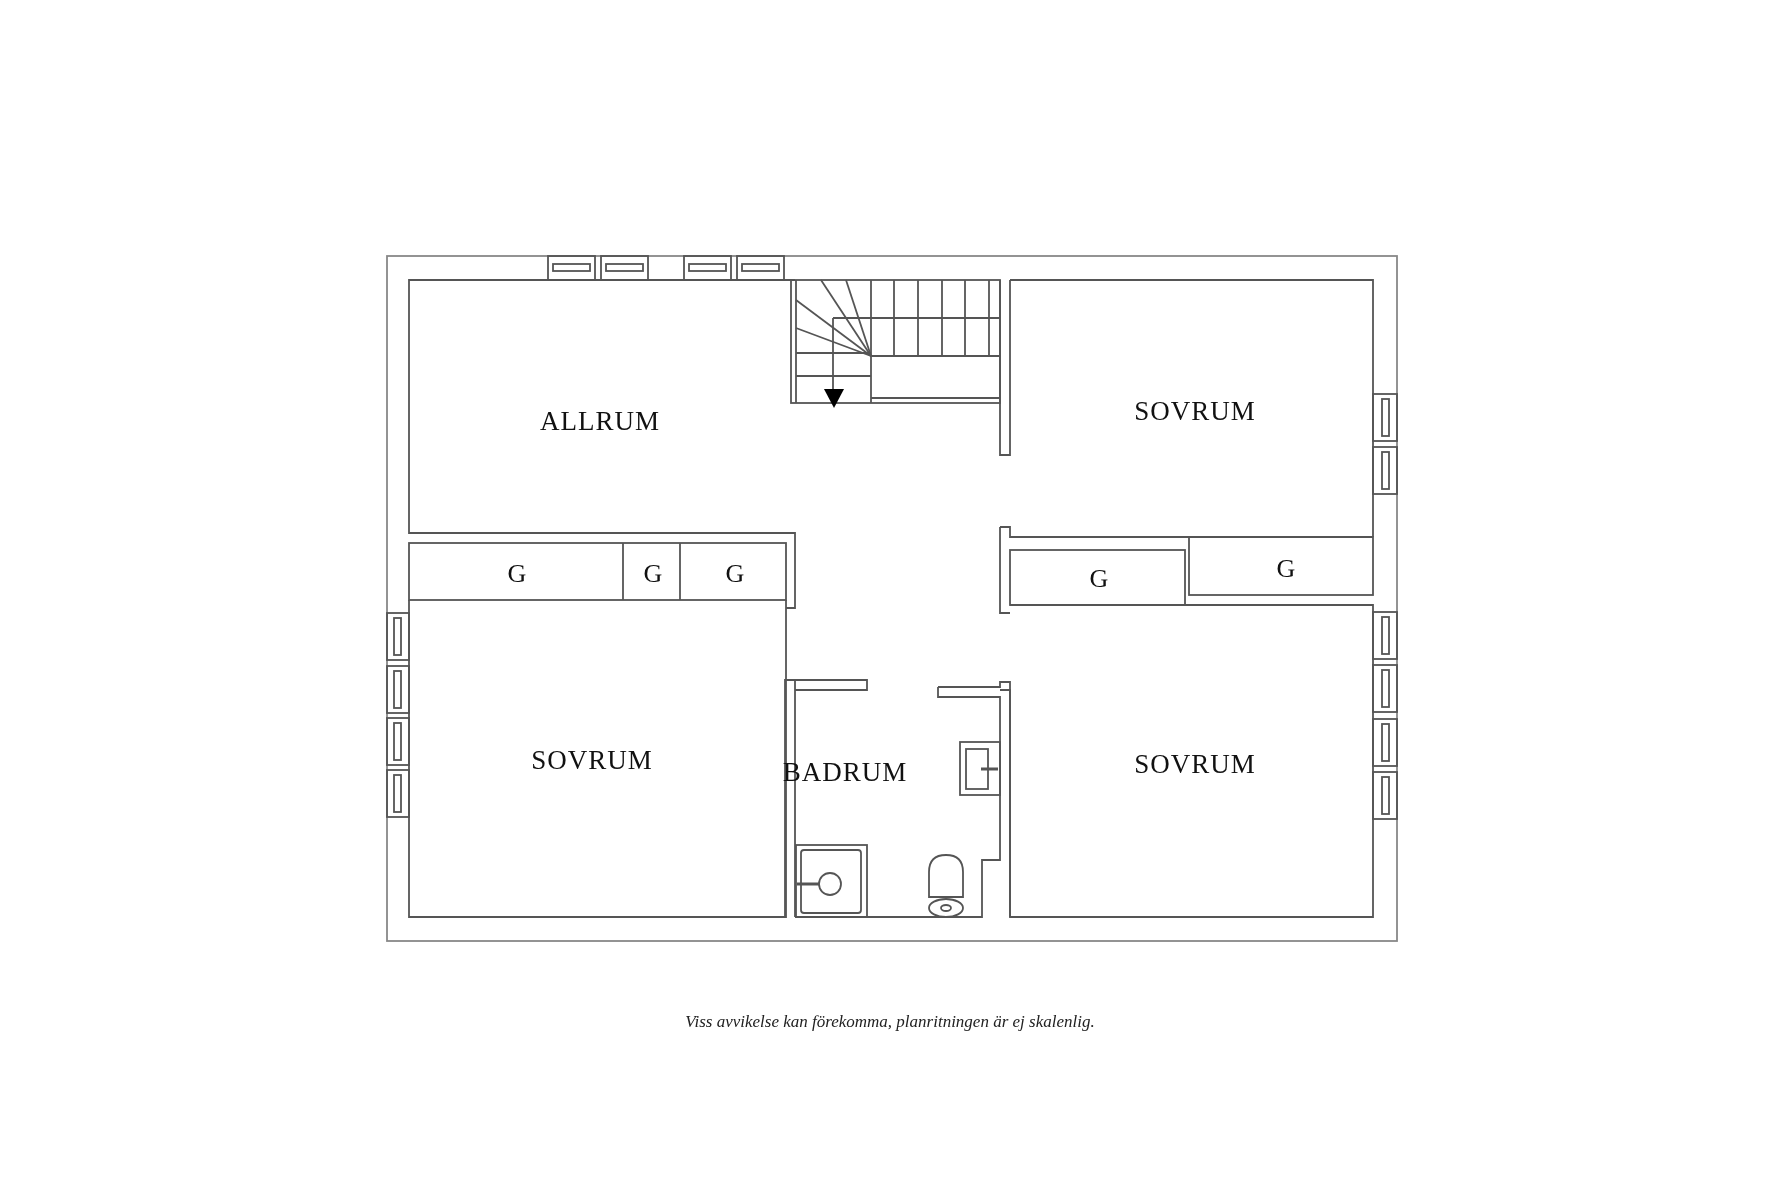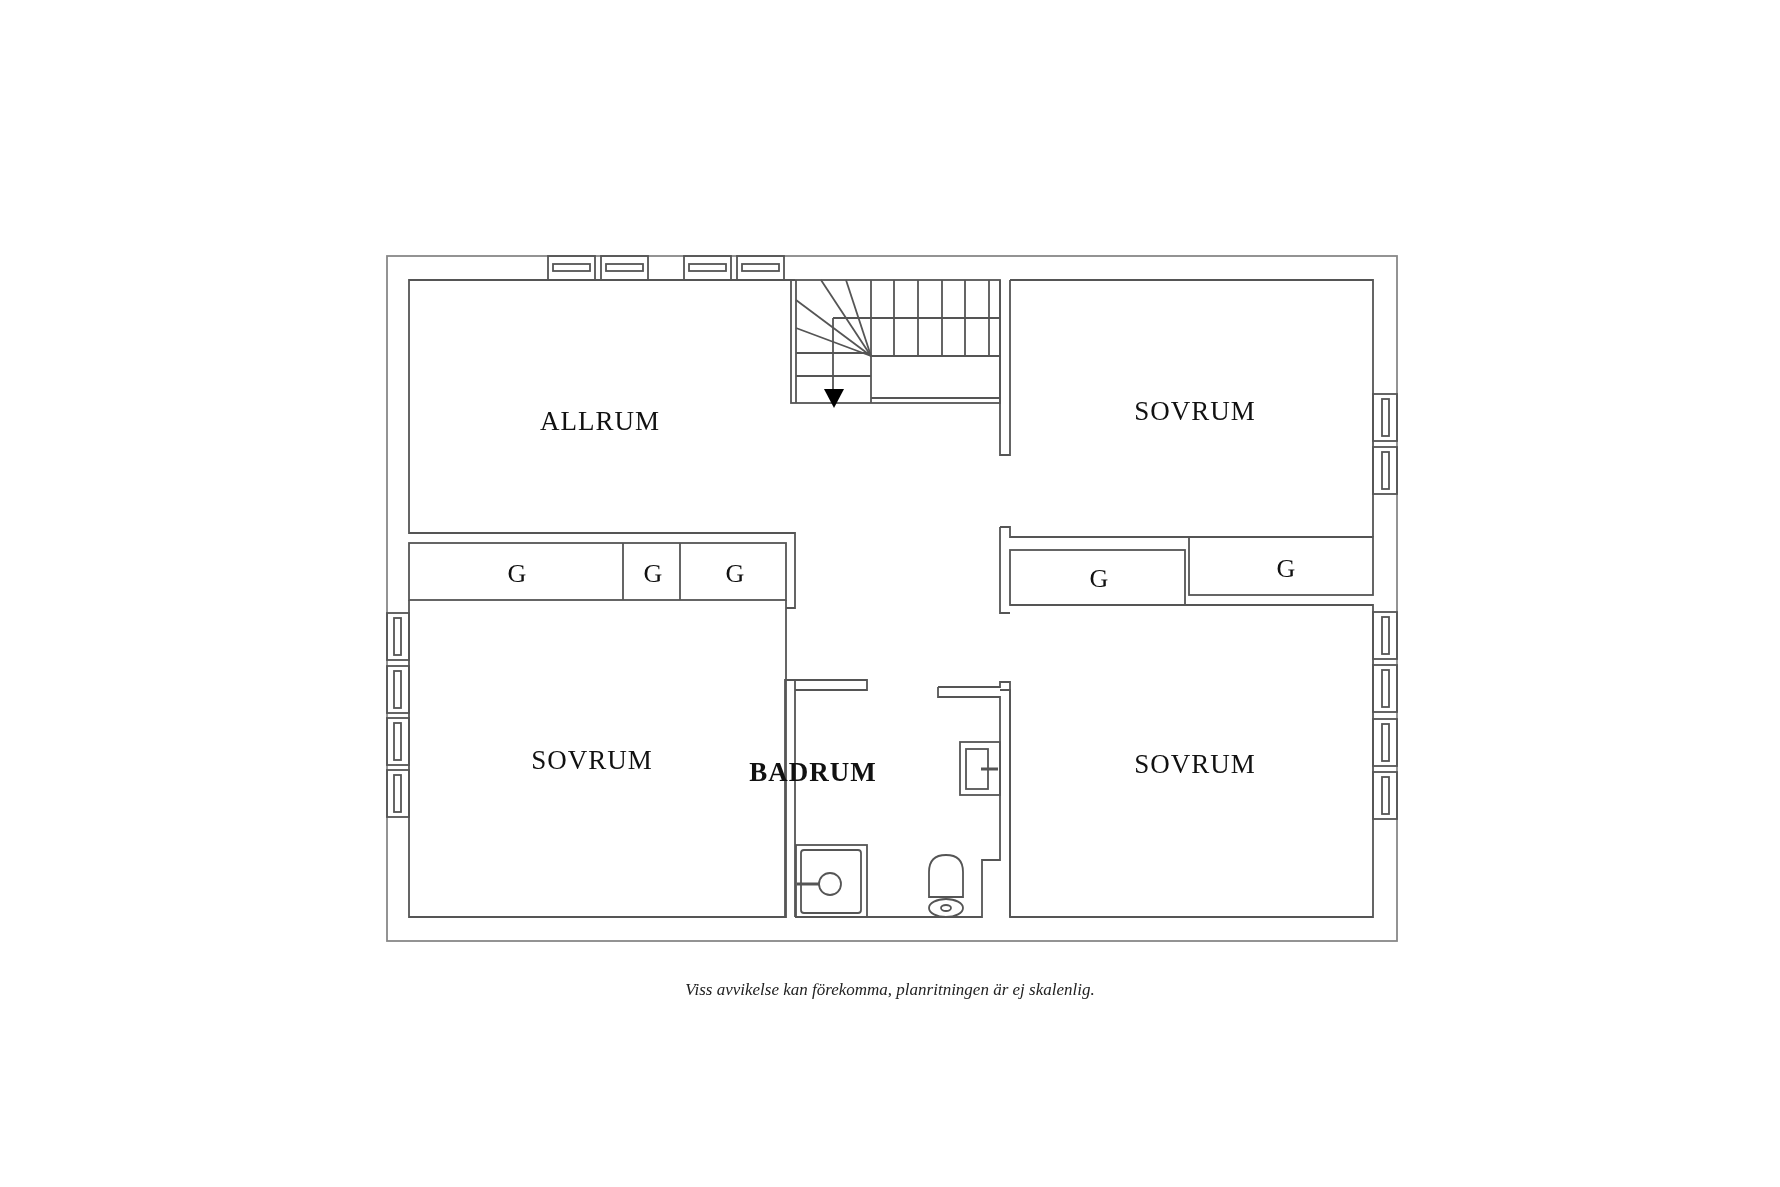--- a/index.html
+++ b/index.html
@@ -1,21 +1,21 @@
 <!DOCTYPE html>
 <html><head>
 <meta charset="utf-8">
 <style>
   html,body{margin:0;padding:0;background:#fff;}
   body{width:1780px;height:1187px;position:relative;overflow:hidden;font-family:"DejaVu Serif","Liberation Serif",serif;}
   svg{position:absolute;left:0;top:0;}
   .label{position:absolute;transform:translate(-50%,-50%);font-family:"Liberation Serif","DejaVu Serif",serif;color:#111;white-space:nowrap;letter-spacing:1px;}
   .room{font-size:27px;}
   .closet{font-size:26px;letter-spacing:0;}
-  .caption{position:absolute;left:890px;top:990px;transform:translate(-50%,-50%);font-family:"Liberation Serif","DejaVu Serif",serif;font-style:italic;font-size:17px;color:#222;white-space:nowrap;}
+  .caption{position:absolute;left:890px;top:1022px;transform:translate(-50%,-50%);font-family:"Liberation Serif","DejaVu Serif",serif;font-style:italic;font-size:17px;color:#222;white-space:nowrap;}
 </style>
 </head>
 <body>
 
 <svg width="1780" height="1187" viewBox="0 0 1780 1187" xmlns="http://www.w3.org/2000/svg">
   <g fill="none" stroke="#555" stroke-width="1.8">
 
     <rect x="387" y="256" width="1010" height="685" stroke="#888"></rect>
 
     <path d="M795,280 L409,280 L409,533 L795,533 L795,608 L786,608"></path>
@@ -113,21 +113,21 @@
         <rect x="1382" y="724" width="7" height="37"></rect>
       <rect x="1373" y="772" width="24" height="47"></rect>
         <rect x="1382" y="777" width="7" height="37"></rect>
     </g>
   </g>
 </svg>
 
 <div class="label room" style="left:600px;top:421px;">ALLRUM</div>
 <div class="label room" style="left:1195px;top:411px;">SOVRUM</div>
 <div class="label room" style="left:592px;top:760px;">SOVRUM</div>
-<div class="label room" style="left:813px;top:772px;font-weight:bold;">BADRUM</div>
+<div class="label room" style="left:845px;top:772px;">BADRUM</div>
 <div class="label room" style="left:1195px;top:764px;">SOVRUM</div>
 
 <div class="label closet" style="left:517px;top:574px;">G</div>
 <div class="label closet" style="left:653px;top:574px;">G</div>
 <div class="label closet" style="left:735px;top:574px;">G</div>
 <div class="label closet" style="left:1099px;top:579px;">G</div>
 <div class="label closet" style="left:1286px;top:569px;">G</div>
 
 <div class="caption">Viss avvikelse kan förekomma, planritningen är ej skalenlig.</div>
 

